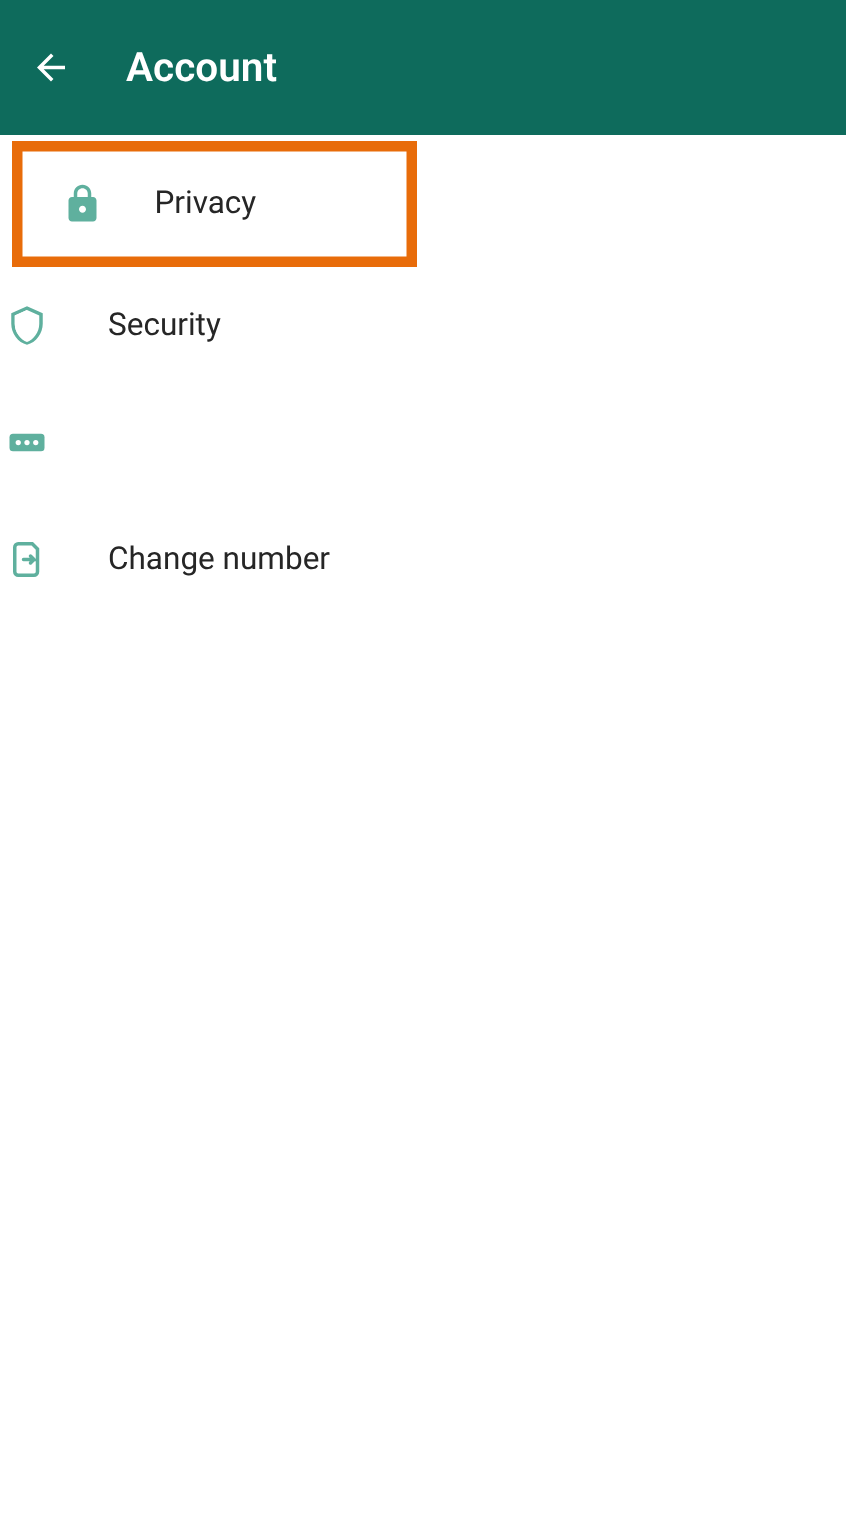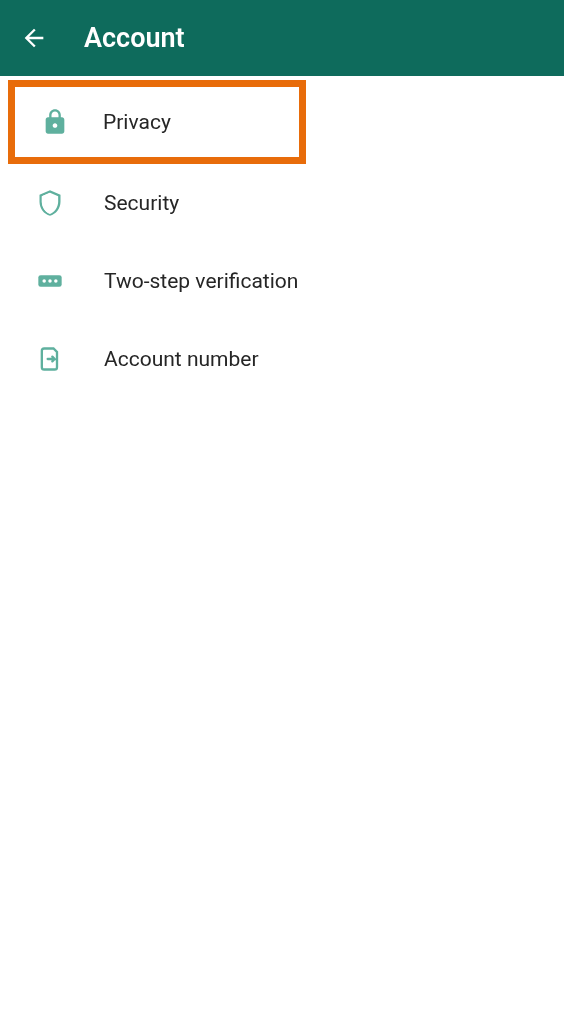--- a/index.html
+++ b/index.html
@@ -9,21 +9,21 @@
     }
     body {
       width: 564px;
       height: 1024px;
       font-family: -apple-system, BlinkMacSystemFont, 'Segoe UI', Roboto, Arial, sans-serif;
       background: #ffffff;
       overflow: hidden;
     }
     .header {
       background: #0e6b5c;
-      height: 76px;
+      height: 90px;
       display: flex;
       align-items: center;
       padding: 0 20px;
       color: #ffffff;
     }
     .back-icon {
       margin-right: 36px;
       display: flex;
       align-items: center;
     }
@@ -36,27 +36,26 @@
       font-size: 27px;
       font-weight: 600;
     }
     .menu {
       padding-top: 2px;
     }
     .menu-item {
       display: flex;
       align-items: center;
       height: 78px;
-      padding-left: 32px;
       cursor: pointer;
     }
     .menu-item.highlighted {
       border: 7px solid #e86c0a;
       margin: 2px 0 0 8px;
-      width: 298px;
+      width: 270px;
       height: 84px;
       padding-left: 22px;
     }
     .menu-icon {
       width: 36px;
       height: 36px;
       display: flex;
       align-items: center;
       justify-content: center;
       margin-right: 36px;
@@ -111,28 +110,27 @@
 
   <div class="menu-item">
     <div class="menu-icon">
       <svg viewBox="0 0 24 24">
         <rect x="2" y="7" width="20" height="10" rx="2" fill="#5fb09e"></rect>
         <circle cx="7" cy="12" r="1.5" fill="#ffffff"></circle>
         <circle cx="12" cy="12" r="1.5" fill="#ffffff"></circle>
         <circle cx="17" cy="12" r="1.5" fill="#ffffff"></circle>
       </svg>
     </div>
-    <div class="menu-label">Two-step verification</div>
   </div>
 
   <div class="menu-item">
     <div class="menu-icon">
       <svg viewBox="0 0 24 24">
         <path d="M7 3h8l3 3v13c0 1.1-.9 2-2 2H7c-1.1 0-2-.9-2-2V5c0-1.1.9-2 2-2z" fill="none" stroke="#5fb09e" stroke-width="2"></path>
         <path d="M10 12h6l-2-2m2 2l-2 2" stroke="#5fb09e" stroke-width="2" fill="none" stroke-linecap="round"></path>
       </svg>
     </div>
-    <div class="menu-label">Account number</div>
+    <div class="menu-label">Change number</div>
   </div>
 
 
 
 </div>
 
 </body></html>

